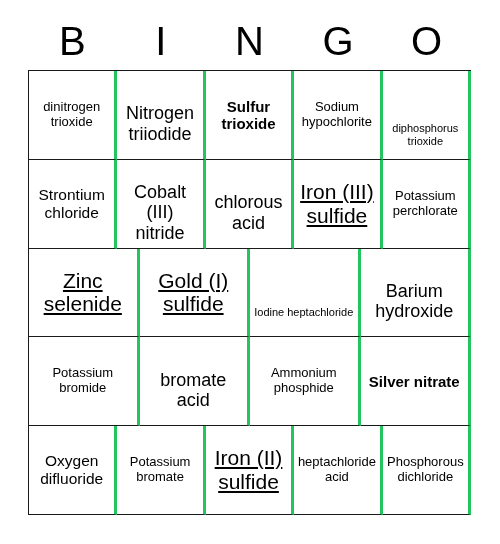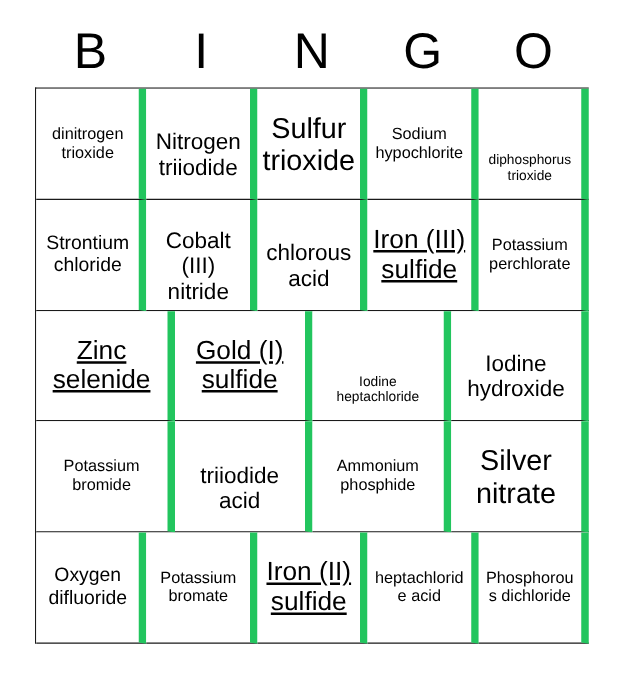--- a/index.html
+++ b/index.html
@@ -61,21 +61,21 @@
   }
   .grid-row {
     display: flex;
     flex: 1 1 0;
     min-height: 0;
   }
   .cell {
     flex: 1 1 0;
     min-width: 0;
     box-sizing: border-box;
-    border-right: 6px solid #22c55e;
+    border-right: 3px solid #22c55e;
     border-bottom: 1px solid #1a1a1a;
     display: flex;
     align-items: center;
     justify-content: center;
     text-align: center;
     padding: 2px 3px;
     overflow: hidden;
     background: #ffffff;
   }
   .cell-text {
@@ -85,21 +85,21 @@
     color: #000000;
     word-wrap: break-word;
   }
 
   
   .fs-xs  { font-size: 11px; margin-top: 40px; }
   .fs-sm  { font-size: 13px; }
   .fs-md  { font-size: 15.5px; }
   .fs-lg  { font-size: 18px; margin-top: 18px; }
   .fs-xl  { font-size: 21px; text-decoration: underline; }
-  .fs-xxl { font-size: 23px; }
+  .fs-xxl { font-size: 15px; font-weight: bold; }
 </style>
 </head>
 <body>
 
 <div id="bingo-card">
 
   <div class="header-row">
     <div class="header-letter">B</div>
     <div class="header-letter">I</div>
     <div class="header-letter">N</div>
@@ -149,30 +149,30 @@
       <div class="cell">
           <span class="cell-text fs-xl">Zinc selenide</span>
         </div>
       <div class="cell">
           <span class="cell-text fs-xl">Gold (I) sulfide</span>
         </div>
       <div class="cell">
           <span class="cell-text fs-xs">Iodine heptachloride</span>
         </div>
       <div class="cell">
-          <span class="cell-text fs-lg">Iodine hydroxide</span>
+          <span class="cell-text fs-lg">Barium hydroxide</span>
         </div>
     </div>
 
     <div class="grid-row">
       <div class="cell">
           <span class="cell-text fs-sm">Potassium bromide</span>
         </div>
       <div class="cell">
-          <span class="cell-text fs-lg">triiodide acid</span>
+          <span class="cell-text fs-lg">bromate acid</span>
         </div>
       <div class="cell">
           <span class="cell-text fs-sm">Ammonium phosphide</span>
         </div>
       <div class="cell">
           <span class="cell-text fs-xxl">Silver nitrate</span>
         </div>
     </div>
 
     <div class="grid-row">

